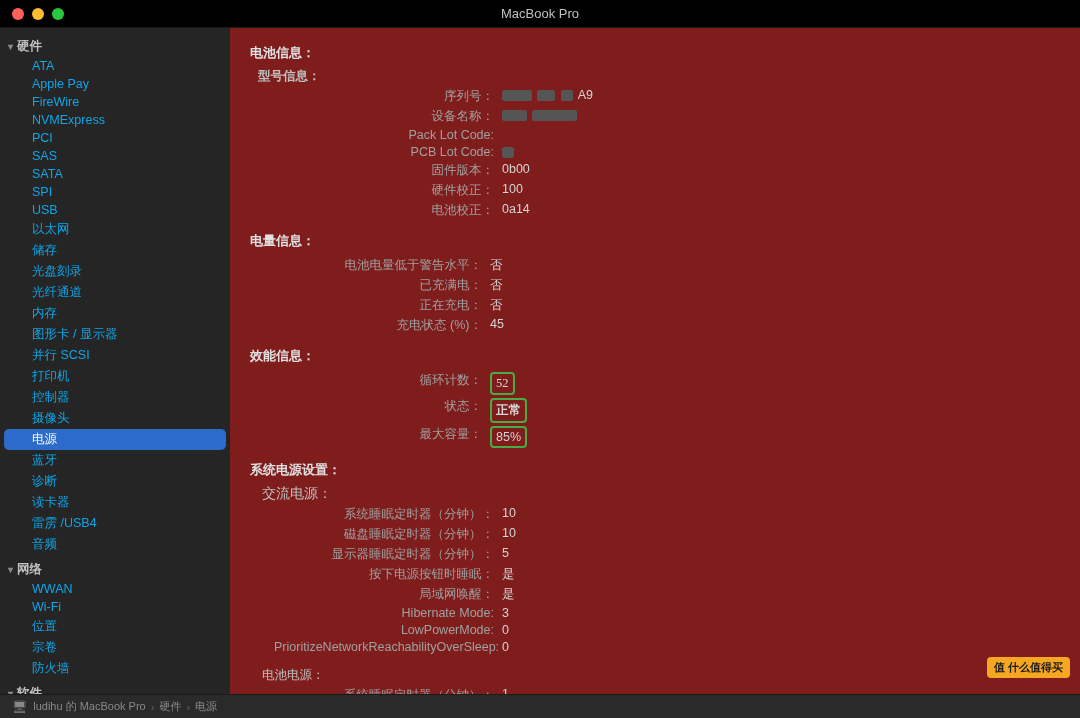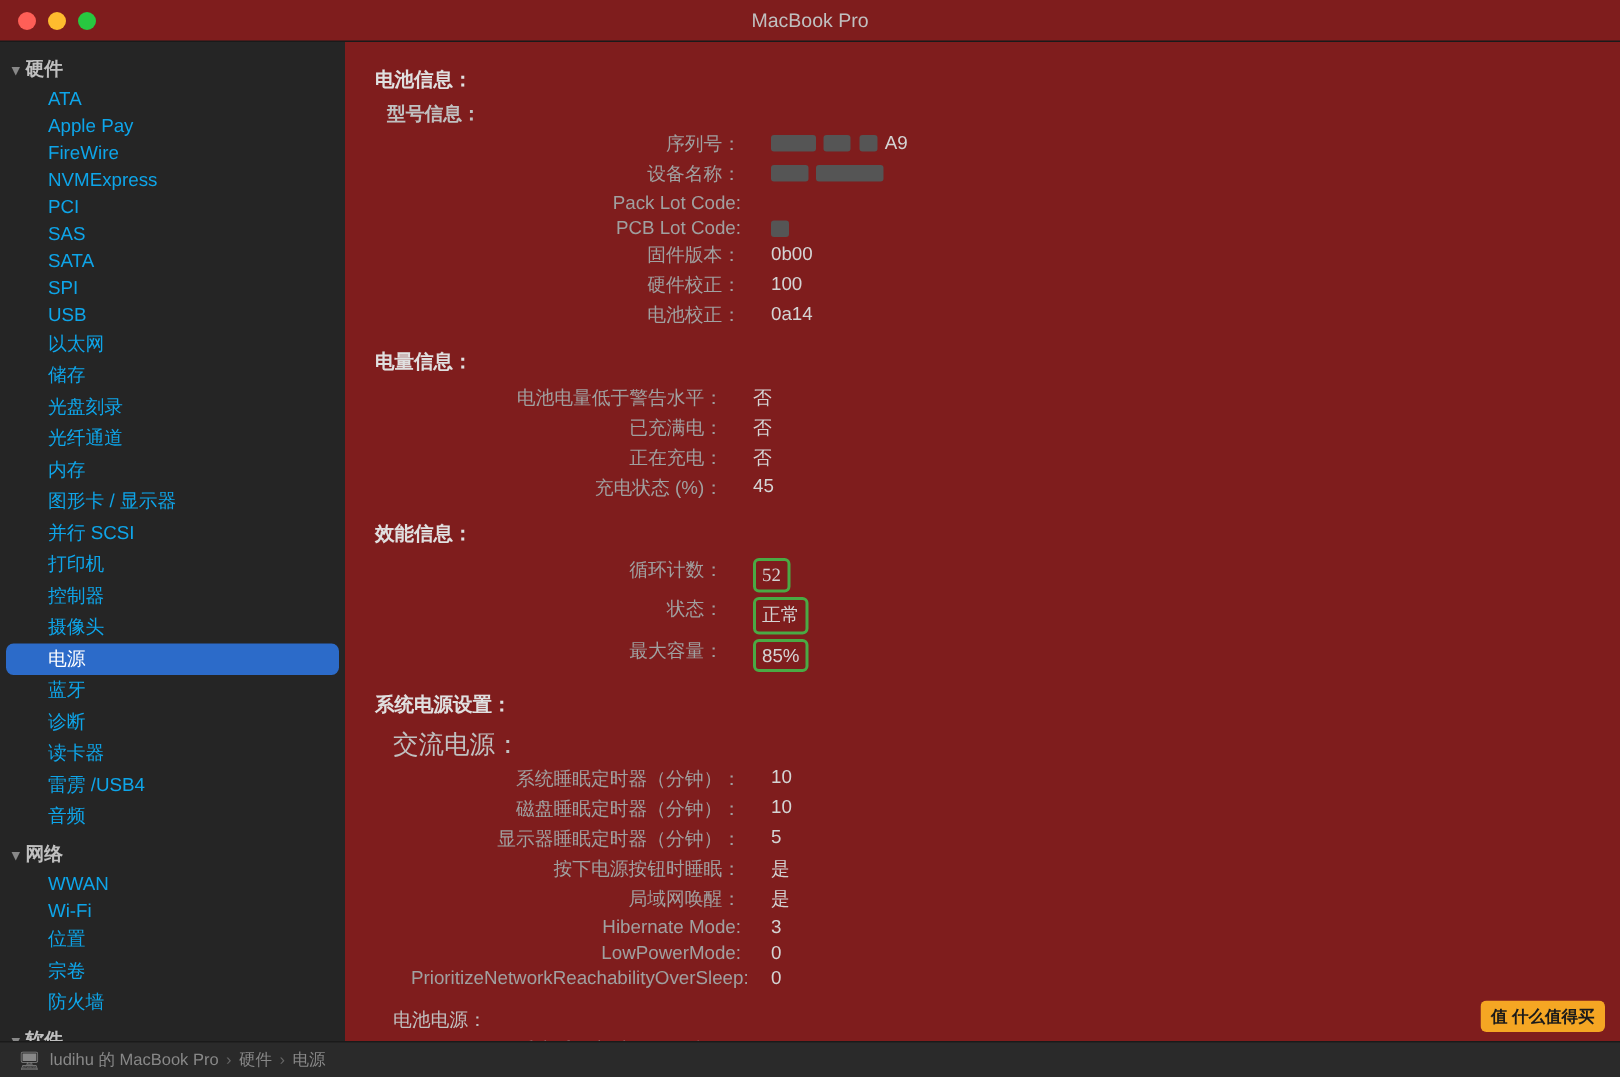--- a/index.html
+++ b/index.html
@@ -9,21 +9,21 @@
       color: #d4d4d4;
       width: 1080px;
       height: 718px;
       overflow: hidden;
       display: flex;
       flex-direction: column;
     }
 
     
     .titlebar {
-      background: #7f1d1d;
+      background: #000000;
       height: 28px;
       display: flex;
       align-items: center;
       justify-content: center;
       position: relative;
       flex-shrink: 0;
       border-bottom: 1px solid #1a1a1a;
     }
     .titlebar-buttons {
       position: absolute;
@@ -110,21 +110,21 @@
 
     .section-title {
       font-size: 13px;
       font-weight: 600;
       color: #e0e0e0;
       margin-bottom: 6px;
     }
     .info-grid {
       display: grid;
       grid-template-columns: 220px auto;
-      gap: 1px 20px;
+      gap: 1px 8px;
       margin-left: 12px;
       margin-bottom: 12px;
     }
     .info-label {
       color: #a0a0a0;
       text-align: right;
       padding: 1px 0;
       white-space: nowrap;
     }
     .info-value {
@@ -158,21 +158,21 @@
       font-size: 12px;
     }
     .statusbar-sep {
       margin: 0 5px;
       color: #666;
     }
 
     
     .watermark {
       position: fixed;
-      bottom: 30px;
+      bottom: 40px;
       right: 10px;
       background: #f5a623;
       color: #1a1a1a;
       font-size: 11px;
       font-weight: 700;
       padding: 3px 7px;
       border-radius: 4px;
       z-index: 100;
     }
   </style>
@@ -297,33 +297,33 @@
 
     <div class="section-title">效能信息：</div>
     <div class="info-grid">
       <span class="info-label">循环计数：</span>
       <span class="info-value">
         <span class="highlight-box" style="border-color:#4aaa44;font-family:Liberation Serif, serif;">52</span>
       </span>
 
       <span class="info-label">状态：</span>
       <span class="info-value">
-        <span class="highlight-box" style="border-color:#4aaa44;">正常</span>
+        <span class="highlight-box" style="border-color:#4aaa44;font-weight:bold;">正常</span>
       </span>
 
       <span class="info-label">最大容量：</span>
       <span class="info-value">
         <span class="highlight-box" style="border-color:#4aaa44;">85%</span>
       </span>
     </div>
 
     <div class="section-title" style="margin-top:4px;">系统电源设置：</div>
 
     <div style="margin-left:12px; margin-bottom:2px;">
-      <span style="font-size:17px; color:#c0c0c0; font-weight:500;">交流电源：</span>
+      <span style="font-size:14px; color:#c0c0c0; font-weight:500;">交流电源：</span>
     </div>
     <div class="info-grid" style="margin-left:24px;">
       <span class="info-label">系统睡眠定时器（分钟）：</span>
       <span class="info-value">10</span>
 
       <span class="info-label">磁盘睡眠定时器（分钟）：</span>
       <span class="info-value">10</span>
 
       <span class="info-label">显示器睡眠定时器（分钟）：</span>
       <span class="info-value">5</span>

